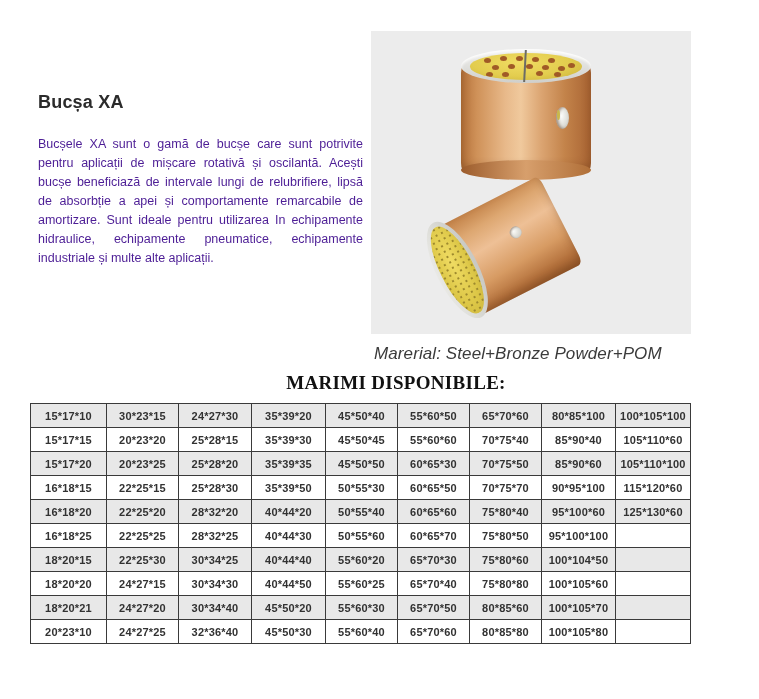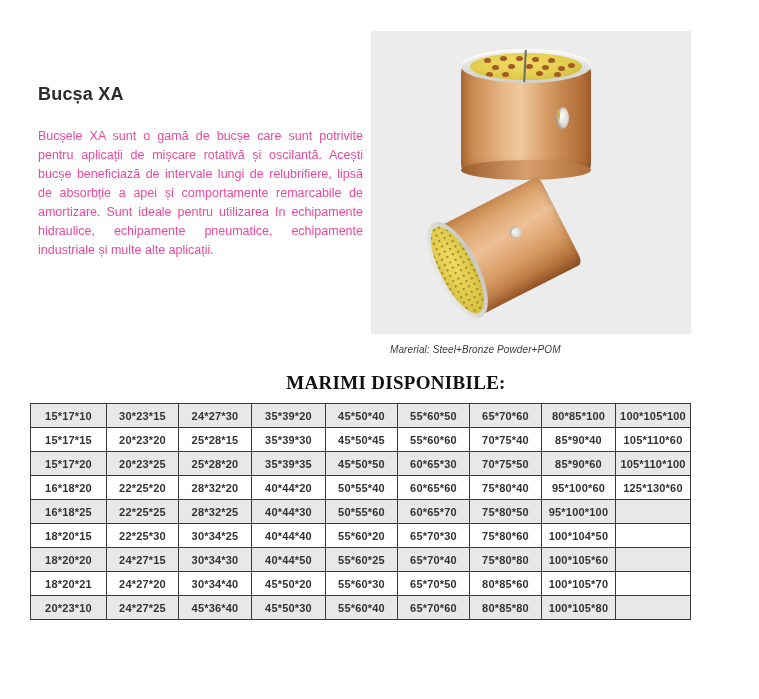--- a/index.html
+++ b/index.html
@@ -8,28 +8,28 @@
     background:#ffffff;
     font-family:"Liberation Sans", sans-serif;
     color:#2f2f2f;
     overflow:hidden;
     position:relative;
   }
   .page{position:relative;width:759px;height:699px;}
 
   
   .desc-col{
-    position:absolute;left:38px;top:84px;width:325px;
+    position:absolute;left:38px;top:92px;width:325px;
   }
   .product-title{
     font-size:18px;font-weight:bold;color:#2b2b2b;
     letter-spacing:.2px;margin:0 0 22px 0;
   }
   .product-desc{
-    font-size:12.5px;line-height:1.52;color:#ec4899;
+    font-size:12.5px;line-height:1.52;color:#4c1d95;
     text-align:justify;text-justify:inter-word;margin:0;
   }
 
   
   .image-panel{
     position:absolute;left:371px;top:31px;width:320px;height:303px;
     background:#ececec;
     overflow:hidden;
   }
   .bushing{position:absolute;}
@@ -102,22 +102,22 @@
       radial-gradient(ellipse at 45% 40%,#f0dc63,#dcc646 60%,#c2aa36);
   }
   .bush-b .hole{
     position:absolute;left:92px;top:50px;width:12px;height:12px;
     border-radius:50%;
     background:radial-gradient(circle at 38% 35%,#fbfbf8,#d6d6d0 65%,#b0b0a8);
     box-shadow:inset 1px 1px 2px rgba(80,45,20,.4);
   }
 
   .image-caption{
-    position:absolute;left:390px;top:344px;
-    font-size:10px;font-style:italic;color:#3b3b3b;
+    position:absolute;left:374px;top:344px;
+    font-size:17px;font-style:italic;color:#3b3b3b;
     letter-spacing:.1px;
   }
 
   
   .sizes-heading{
     position:absolute;left:0;top:372px;width:740px;
     text-align:center;
     font-family:"Liberation Serif", serif;
     font-size:19px;font-weight:bold;color:#111111;
     letter-spacing:.3px;
@@ -244,20 +244,31 @@
             <td>20*23*25</td>
             <td>25*28*20</td>
             <td>35*39*35</td>
             <td>45*50*50</td>
             <td>60*65*30</td>
             <td>70*75*50</td>
             <td>85*90*60</td>
             <td>105*110*100</td>
           </tr>
           <tr>
+            <td>16*18*15</td>
+            <td>22*25*15</td>
+            <td>25*28*30</td>
+            <td>35*39*50</td>
+            <td>50*55*30</td>
+            <td>60*65*50</td>
+            <td>70*75*70</td>
+            <td>90*95*100</td>
+            <td>115*120*60</td>
+          </tr>
+          <tr>
             <td>16*18*20</td>
             <td>22*25*20</td>
             <td>28*32*20</td>
             <td>40*44*20</td>
             <td>50*55*40</td>
             <td>60*65*60</td>
             <td>75*80*40</td>
             <td>95*100*60</td>
             <td>125*130*60</td>
           </tr>
@@ -301,21 +312,21 @@
             <td>45*50*20</td>
             <td>55*60*30</td>
             <td>65*70*50</td>
             <td>80*85*60</td>
             <td>100*105*70</td>
             <td class="empty"></td>
           </tr>
           <tr>
             <td>20*23*10</td>
             <td>24*27*25</td>
-            <td>45*36*40</td>
+            <td>32*36*40</td>
             <td>45*50*30</td>
             <td>55*60*40</td>
             <td>65*70*60</td>
             <td>80*85*80</td>
             <td>100*105*80</td>
             <td class="empty"></td>
           </tr>
         </tbody>
     </table>
   </div>

